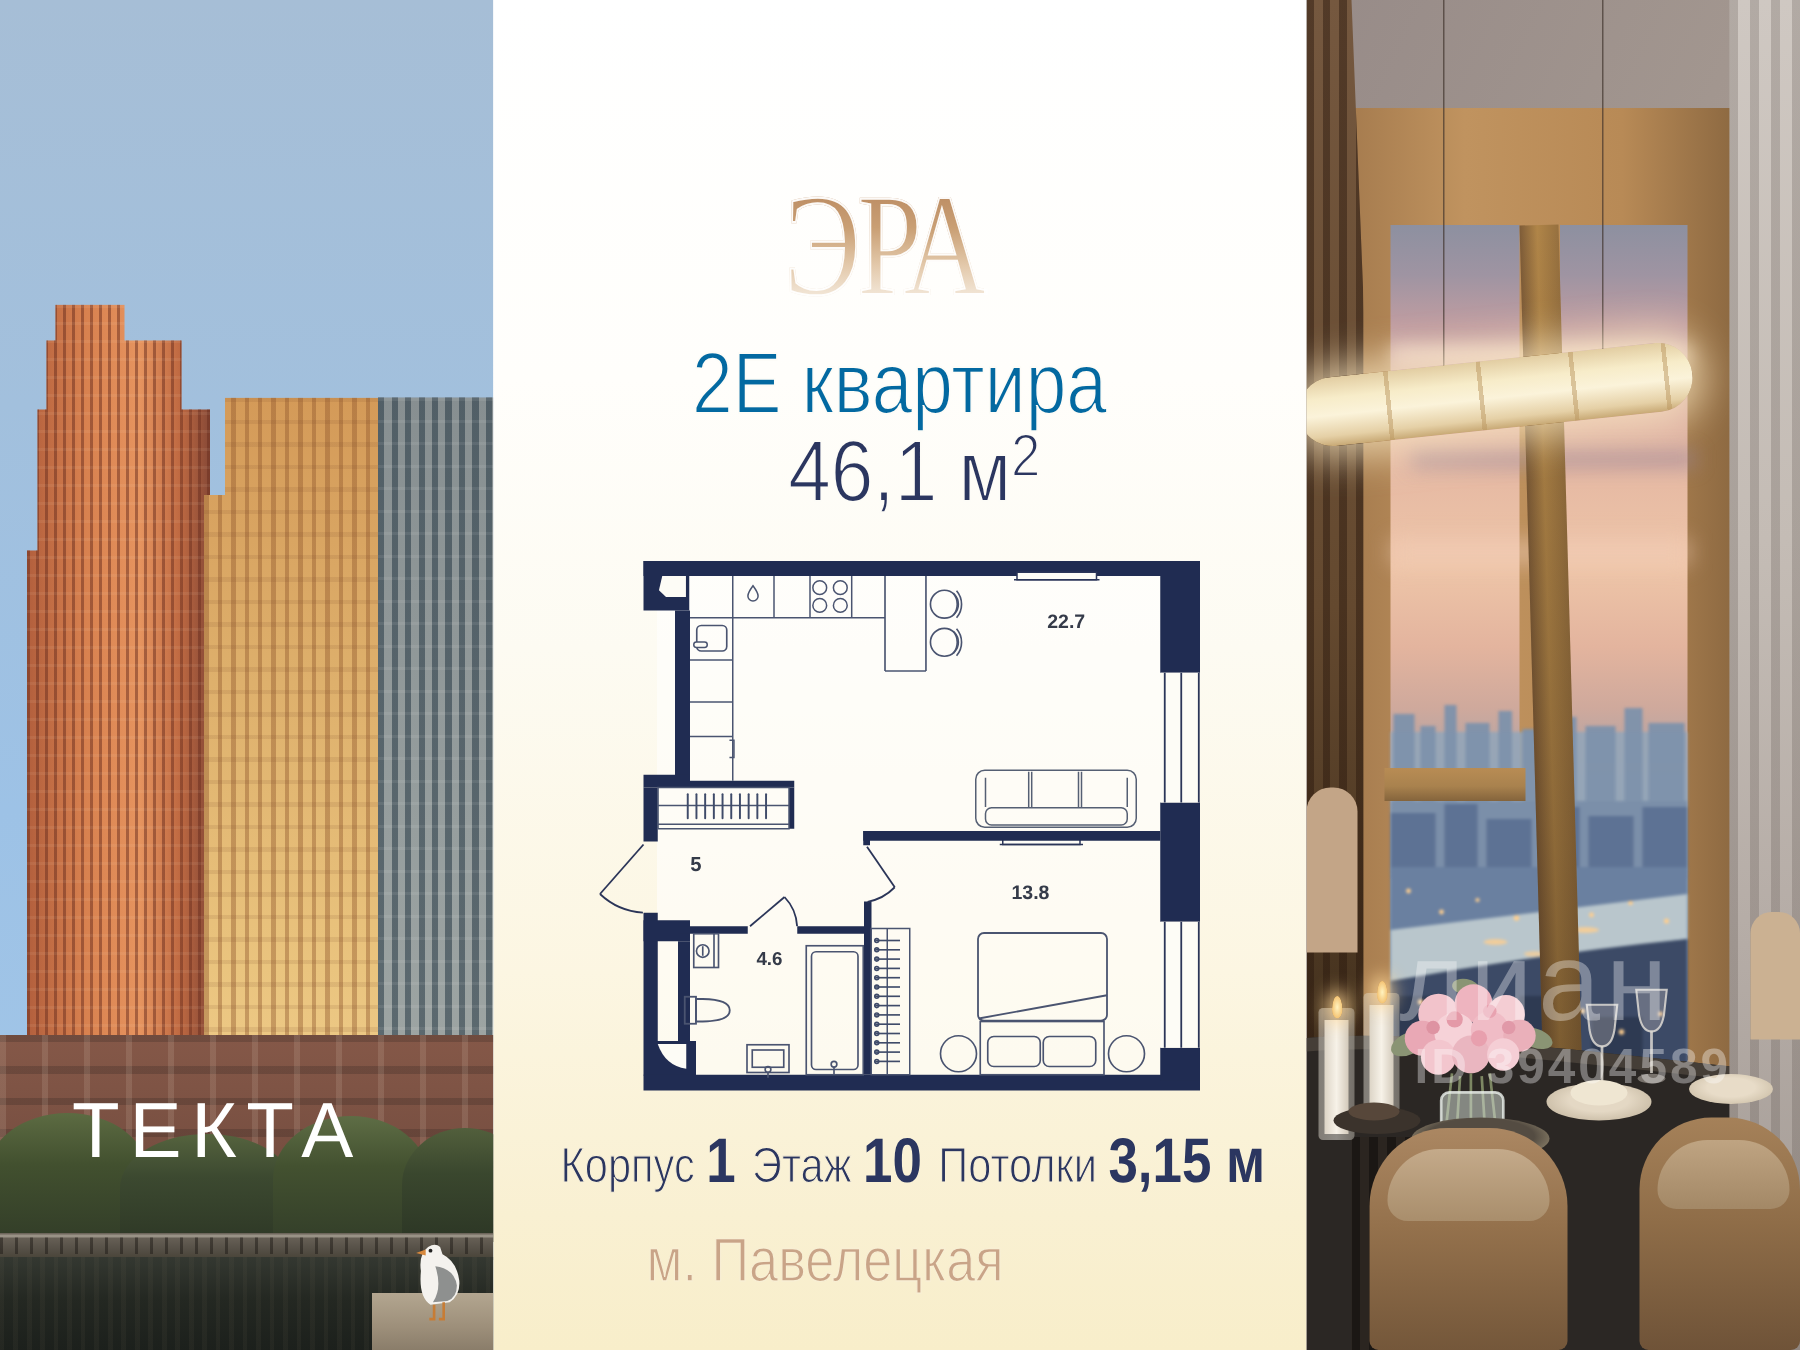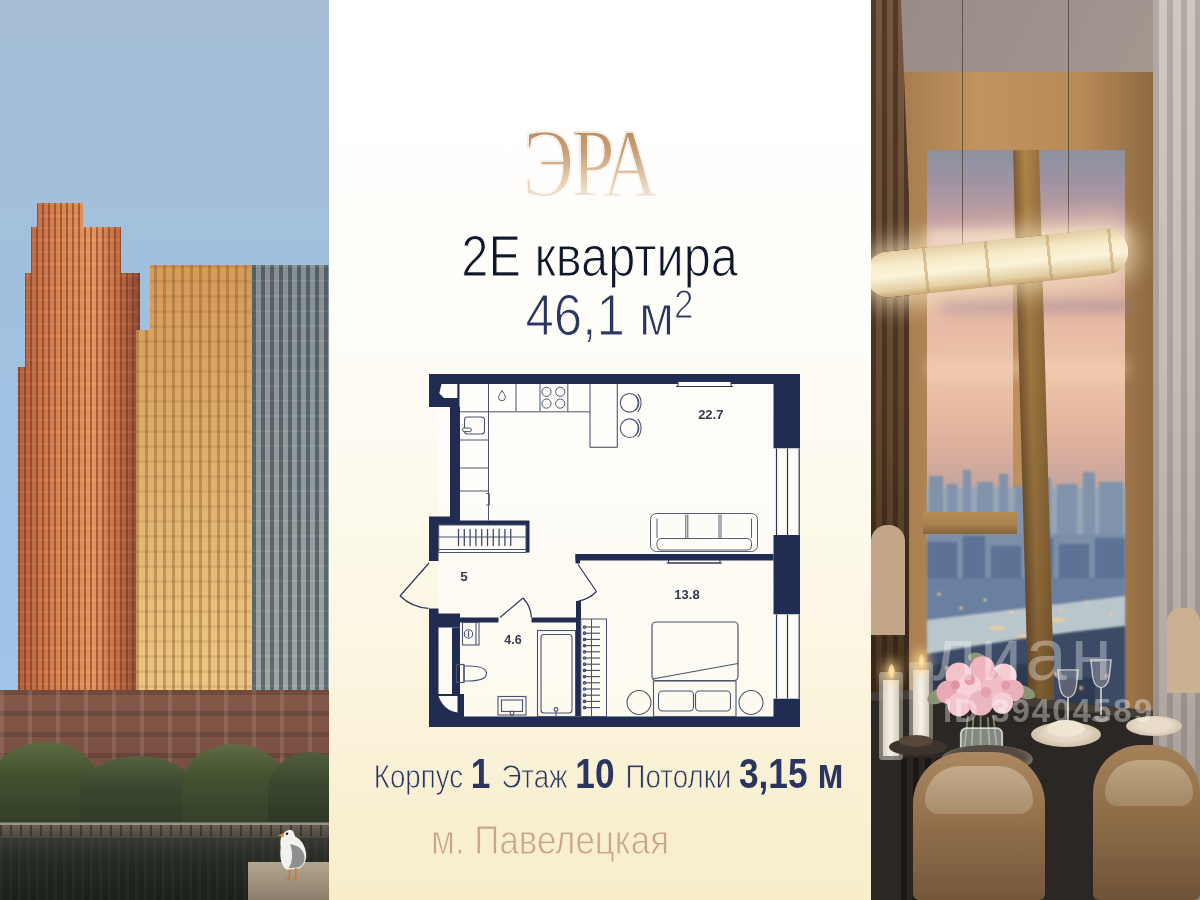--- a/index.html
+++ b/index.html
@@ -57,29 +57,30 @@
   <div class="abs" style="left:248px;top:862px;width:81px;height:38px;background:linear-gradient(180deg,#b3a690 0%,#9d8f7a 60%,#8a7d6a 100%);"></div>
 
   <svg class="abs" style="left:263px;top:812px;" width="56" height="74" viewBox="0 0 70 92">
     <path d="M22,44 Q20,30 28,24 Q34,20 38,24 L40,30 Q52,36 54,52 Q55,64 46,70 L30,72 Q20,66 22,44 Z" fill="#f4f2ee"></path>
     <path d="M34,40 Q50,42 52,56 Q52,66 44,69 L32,70 Q40,58 34,40 Z" fill="#8e908f"></path>
     <circle cx="30" cy="27" r="1.6" fill="#222"></circle>
     <path d="M26,26 L18,29 L26,31 Z" fill="#d7883c"></path>
     <path d="M33,72 L33,84 L29,84 M41,70 L41,84 L37,84" stroke="#c77c35" stroke-width="2.2" fill="none"></path>
   </svg>
 
+  <div class="abs" style="left:48px;top:724px;width:240px;color:#fff;font-size:52px;letter-spacing:6.5px;font-weight:400;">ТЕКТА</div>
 </div>
 
 <div class="abs" id="midpanel" style="left:329px;top:0;width:542px;height:900px;background:linear-gradient(180deg,#ffffff 0%,#fffefb 28%,#fdfbf2 48%,#fcf6e2 72%,#f9f0d2 90%,#f8eeca 100%);"></div>
 
 <div class="abs" style="left:318px;top:115px;width:542px;text-align:center;">
   <span id="eralogo" style="display:inline-block;font-family:'Liberation Serif',serif;font-size:97px;line-height:1;transform:scaleX(0.80);letter-spacing:-3px;background:linear-gradient(180deg,#b5825a 0%,#c99f74 38%,#e3c9ab 64%,#f3e8da 86%,#fbf6ee 100%);-webkit-background-clip:text;background-clip:text;color:transparent;-webkit-text-stroke:1.4px rgba(255,255,255,0.95);">ЭРА</span>
 </div>
 
-<div class="abs" style="left:329px;top:227px;width:542px;text-align:center;color:#0f172a;font-size:58px;line-height:1.0;-webkit-text-stroke:1.2px #fdfcf7;"><span id="t1" style="display:inline-block;transform:scaleX(0.84);">2Е квартира</span></div>
+<div class="abs" style="left:329px;top:227px;width:542px;text-align:center;color:#0369a1;font-size:58px;line-height:1.0;-webkit-text-stroke:1.2px #fdfcf7;"><span id="t1" style="display:inline-block;transform:scaleX(0.84);">2Е квартира</span></div>
 
 <div class="abs" style="left:339px;top:284px;width:542px;text-align:center;color:#2b3660;font-size:58px;line-height:1.0;-webkit-text-stroke:1.2px #fdfcf7;"><span id="t2" style="display:inline-block;transform:scaleX(0.88);">46,1 м<span style="font-size:40px;vertical-align:17px;">2</span></span></div>
 
 <svg id="plan" class="abs" style="left:0;top:0;" width="1200" height="900" viewBox="0 0 1200 900">
   <g>
 
   <rect x="438" y="383" width="336" height="334" fill="rgba(255,255,255,0.55)"></rect>
 
   <rect x="429" y="374" width="371" height="10" fill="#202c52"></rect>
 

